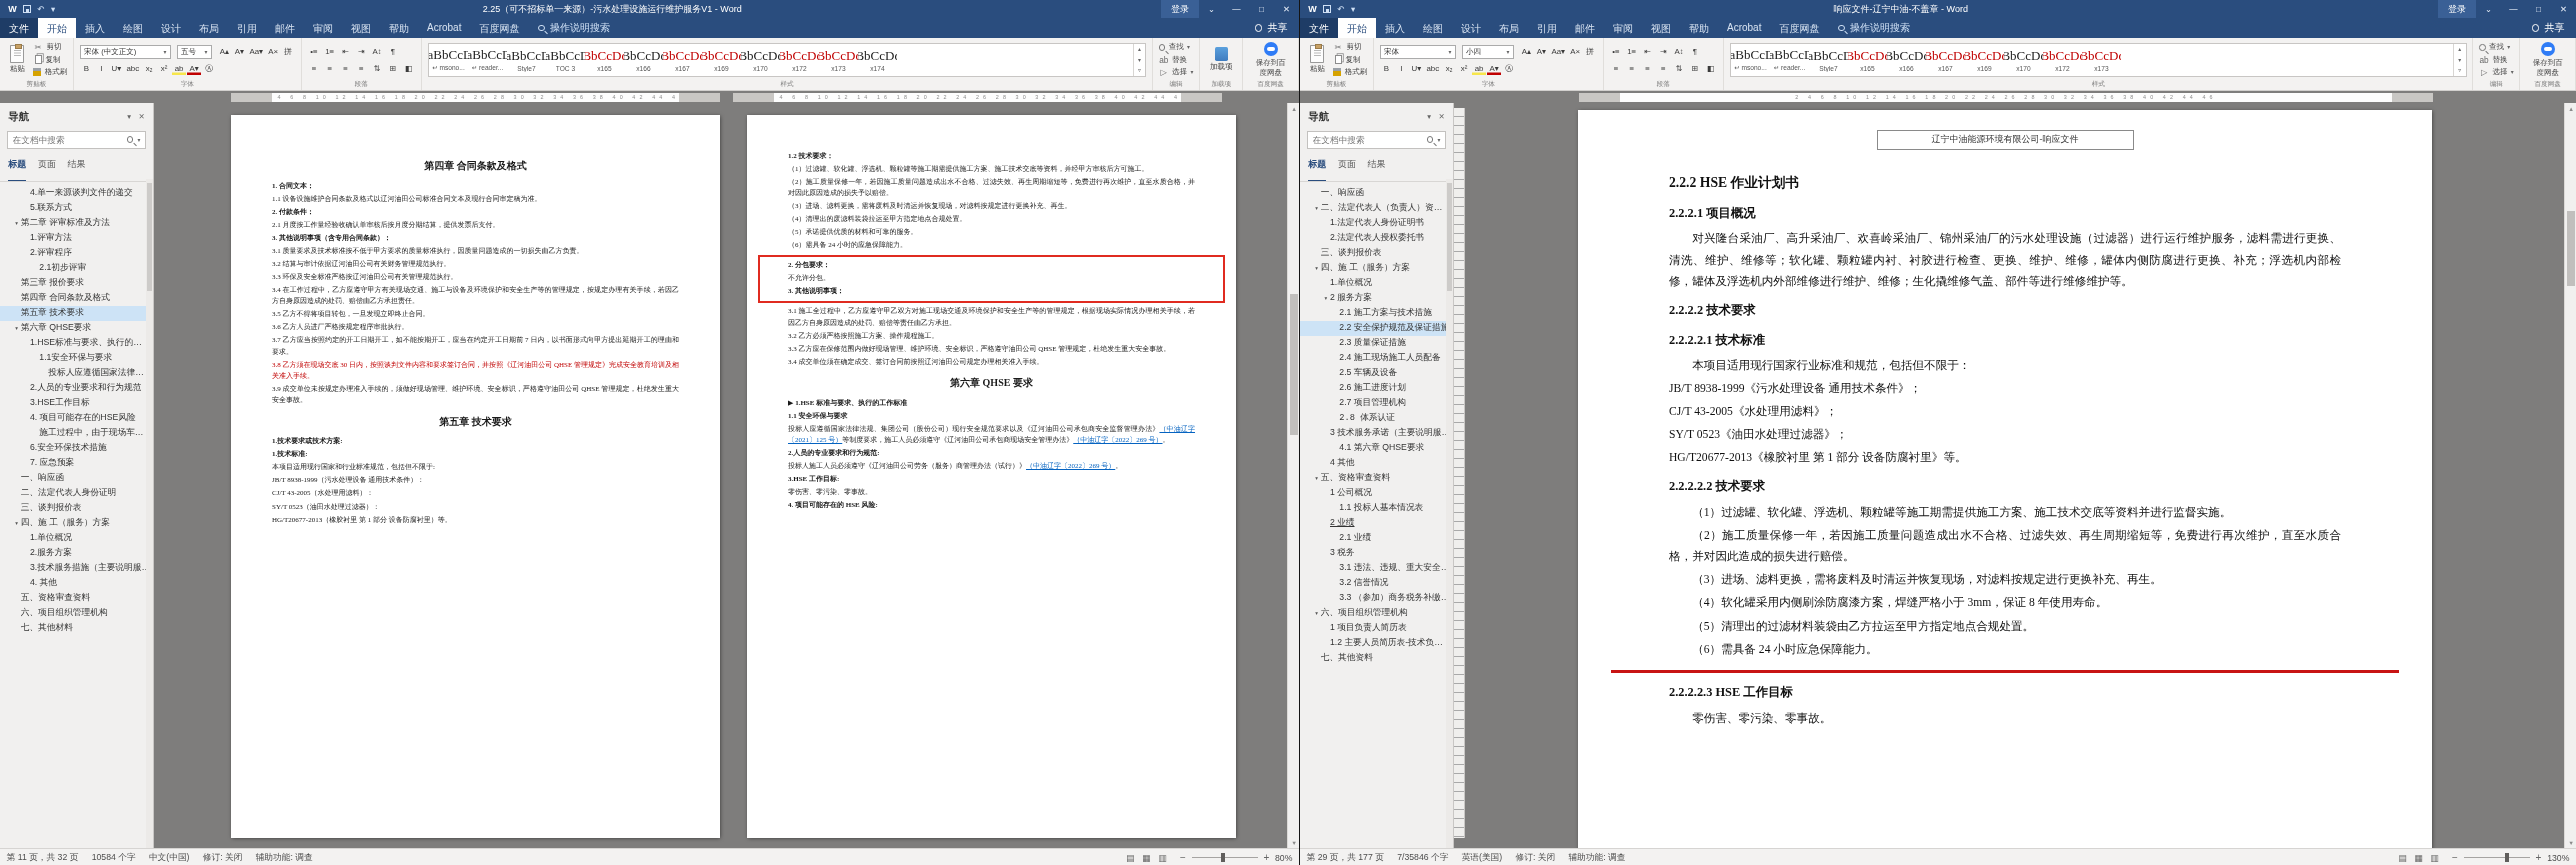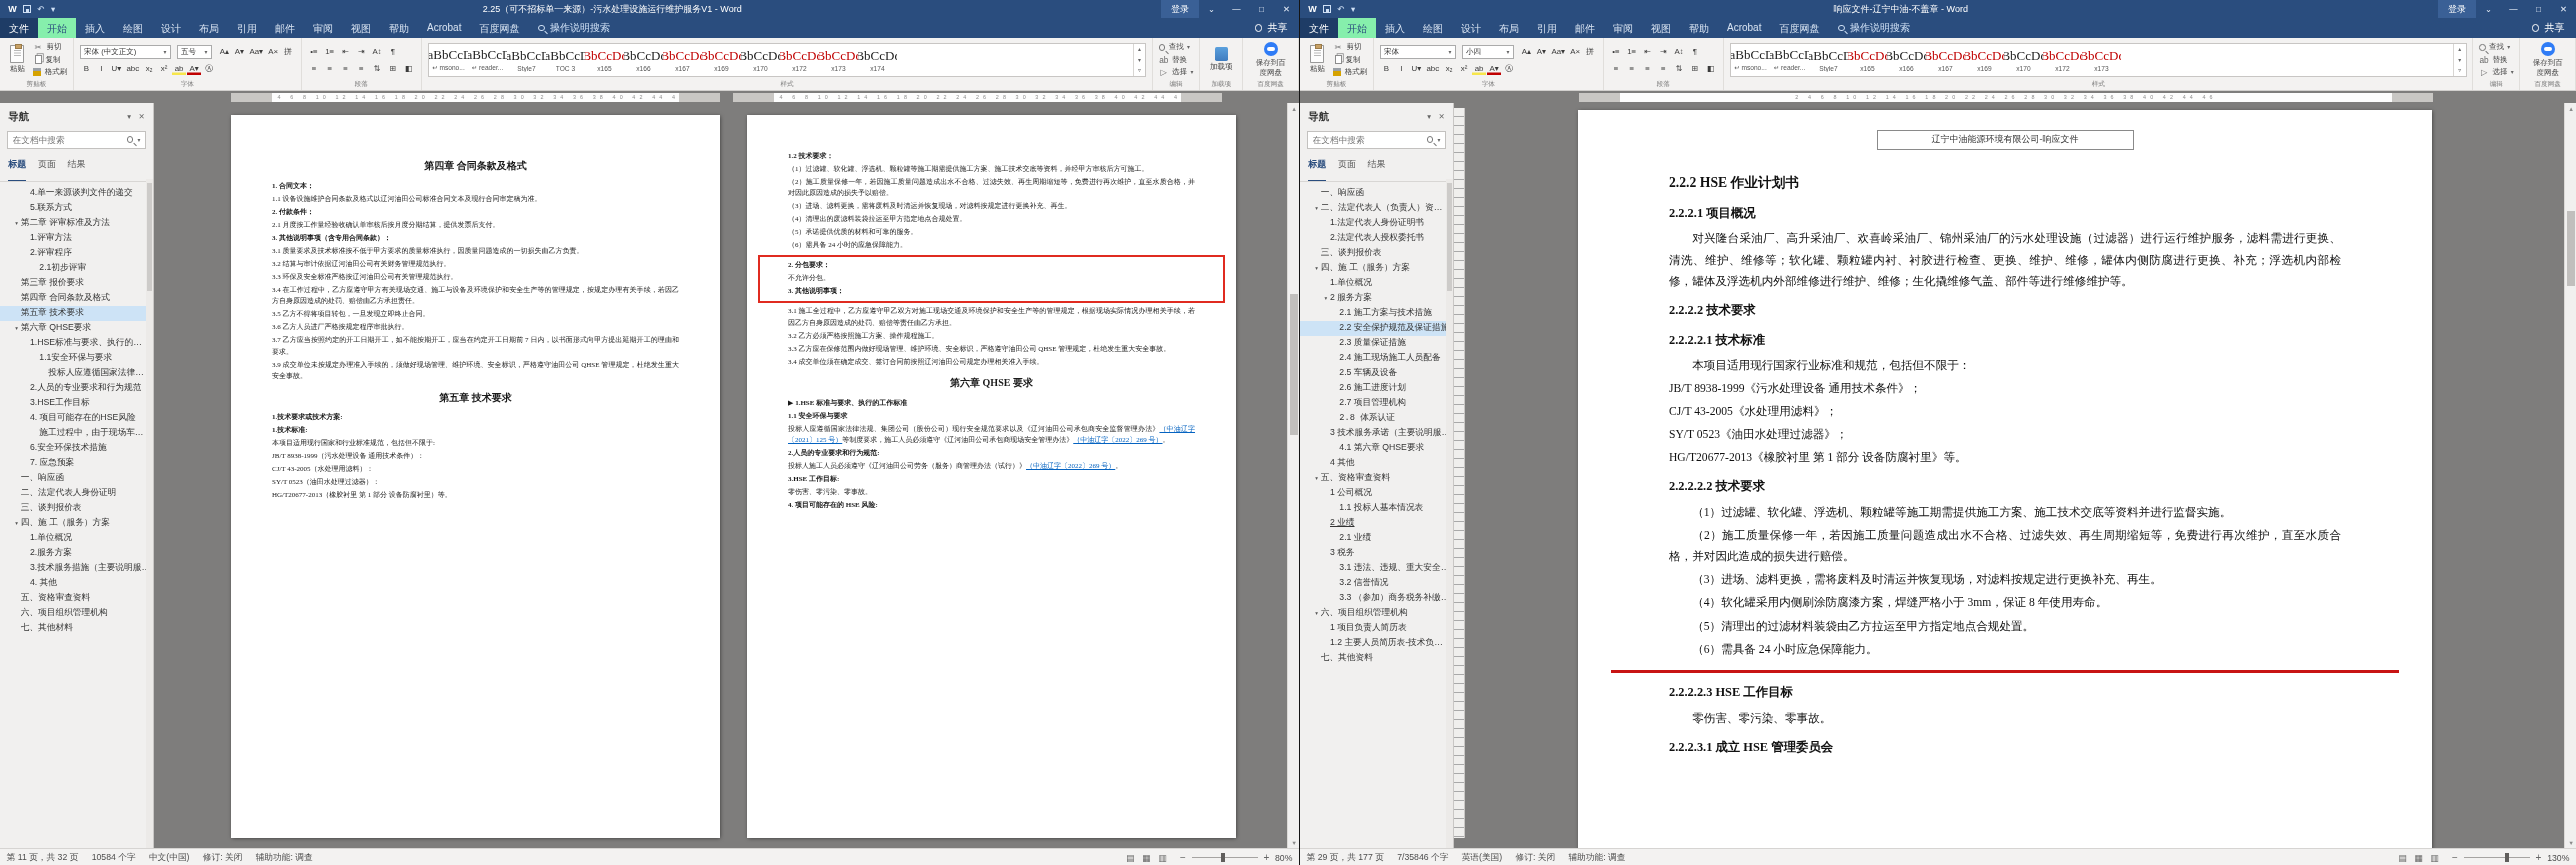--- a/index.html
+++ b/index.html
@@ -17,21 +17,21 @@
 .sv::after{content:"";position:absolute;left:1.7px;bottom:0;width:3.3px;height:2.5px;background:#cfe0f5}
 .title-text{flex:1;text-align:center;font-size:9px;white-space:nowrap;overflow:hidden;text-overflow:ellipsis;padding:0 6.6px}
 .title-ctrls{display:flex;align-items:center;height:100%;flex:none}
 .signin{padding:0 10px;font-size:9px;background:#3a6096;height:100%;display:flex;align-items:center}
 .tctrl{width:25px;height:100%;display:flex;align-items:center;justify-content:center;font-size:8.3px;color:#e6edf7}
 
 .tabrow{height:20px;background:#2a4d7e;display:flex;align-items:stretch;color:#d9e4f2;font-size:10px;flex:none}
 .rtabs{display:flex;align-items:stretch}
 .rtab{padding:4.1px 9px 3.3px;white-space:nowrap}
 .rtab.file{background:#1e3c66;color:#fff}
-.rtab.active{background:#86efac;color:#2a4d7e}
+.rtab.active{background:#ffffff;color:#2a4d7e}
 .tellme{display:flex;align-items:center;gap:5px;padding:0 10px;color:#cfe0f5;white-space:nowrap}
 .tabrow-spacer{flex:1}
 .share-btn{display:flex;align-items:center;gap:5px;padding:0 11.6px;color:#fff;white-space:nowrap}
 .share-ic{width:7.5px;height:7.5px;border:0.8px solid #fff;border-radius:50%;display:inline-block}
 
 .ribbon{height:53px;background:#f3f2f1;border-bottom:0.8px solid #d2d0ce;display:flex;align-items:stretch;flex:none;overflow:hidden}
 .rgroup{position:relative;border-right:0.8px solid #e0dedb;padding:3.3px 5.8px 11.6px;display:flex;gap:4.1px;flex:none}
 .rgroup.grow{flex:1}
 .glabel{position:absolute;left:0;right:0;bottom:0.8px;text-align:center;font-size:6.6px;color:#7a7a7a;white-space:nowrap}
 .bigbtn{display:flex;flex-direction:column;align-items:center;justify-content:center;gap:1.7px;font-size:7.5px;color:#444;padding:0 4.1px;text-align:center}
@@ -567,20 +567,21 @@
               <div class="para b">2. 付款条件：</div>
               <div class="para">2.1 月度按工作量经验收确认单审核后按月度分期结算，提供发票后支付。</div>
               <div class="para b">3. 其他说明事项（含专用合同条款）：</div>
               <div class="para">3.1 质量要求及技术标准按不低于甲方要求的质量标准执行，因质量问题造成的一切损失由乙方负责。</div>
               <div class="para">3.2 结算与审计依据辽河油田公司有关财务管理规范执行。</div>
               <div class="para">3.3 环保及安全标准严格按辽河油田公司有关管理规范执行。</div>
               <div class="para">3.4 在工作过程中，乙方应遵守甲方有关现场交通、施工与设备及环境保护和安全生产等的管理规定，按规定办理有关手续，若因乙方自身原因造成的处罚、赔偿由乙方承担责任。</div>
               <div class="para">3.5 乙方不得将项目转包，一旦发现立即终止合同。</div>
               <div class="para">3.6 乙方人员进厂严格按规定程序审批执行。</div>
               <div class="para">3.7 乙方应当按照约定的开工日期开工，如不能按期开工，应当在约定开工日期前 7 日内，以书面形式向甲方提出延期开工的理由和要求。</div>
+              <div class="para red">3.8 乙方须在现场交底 30 日内，按照谈判文件内容和要求签订合同，并按照《辽河油田公司 QHSE 管理规定》完成安全教育培训及相关准入手续。</div>
               <div class="para">3.9 成交单位未按规定办理准入手续的，须做好现场管理、维护环境、安全标识，严格遵守油田公司 QHSE 管理规定，杜绝发生重大安全事故。</div>
               <div class="para title">第五章 技术要求</div>
               <div class="para b">1.技术要求或技术方案:</div>
               <div class="para b">1.技术标准:</div>
               <div class="para">本项目适用现行国家和行业标准规范，包括但不限于:</div>
               <div class="para">JB/T 8938-1999（污水处理设备 通用技术条件）：</div>
               <div class="para">CJ/T 43-2005（水处理用滤料）：</div>
               <div class="para">SY/T 0523（油田水处理过滤器）：</div>
               <div class="para">HG/T20677-2013（橡胶衬里 第 1 部分 设备防腐衬里）等。</div>
             </div>
@@ -1086,21 +1087,20 @@
               <div class="para h2">2.2.2.2.2  技术要求</div>
               <div class="para ind">（1）过滤罐、软化罐、浮选机、颗粒罐等施工期需提供施工方案、施工技术交底等资料并进行监督实施。</div>
               <div class="para ind">（2）施工质量保修一年，若因施工质量问题造成出水不合格、过滤失效、再生周期缩短等，免费进行再次维护，直至水质合格，并对因此造成的损失进行赔偿。</div>
               <div class="para ind">（3）进场、滤料更换，需将废料及时清运并恢复现场，对滤料按规定进行更换补充、再生。</div>
               <div class="para ind">（4）软化罐采用内侧刷涂防腐漆方案，焊缝严格小于 3mm，保证 8 年使用寿命。</div>
               <div class="para ind">（5）清理出的过滤材料装袋由乙方拉运至甲方指定地点合规处置。</div>
               <div class="para ind">（6）需具备 24 小时应急保障能力。</div>
               <div class="para hr-red"></div>
               <div class="para h2">2.2.2.2.3   HSE 工作目标</div>
               <div class="para ind">零伤害、零污染、零事故。</div>
-              <div class="para h2">2.2.2.3.1  成立 HSE 管理委员会</div>
             </div>
         </div>
         <div class="vscroll">
           <span class="arr" style="top:0">▲</span>
           <span class="thumb" style="top:108px;height:75px"></span>
           <span class="arr" style="bottom:0">▼</span>
         </div>
       </div>
     </div>
 

